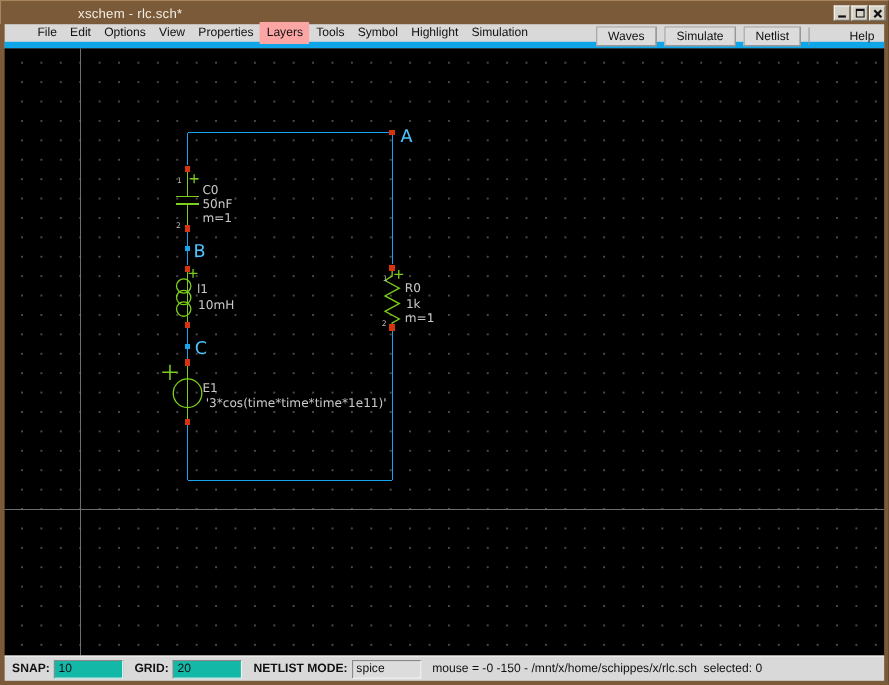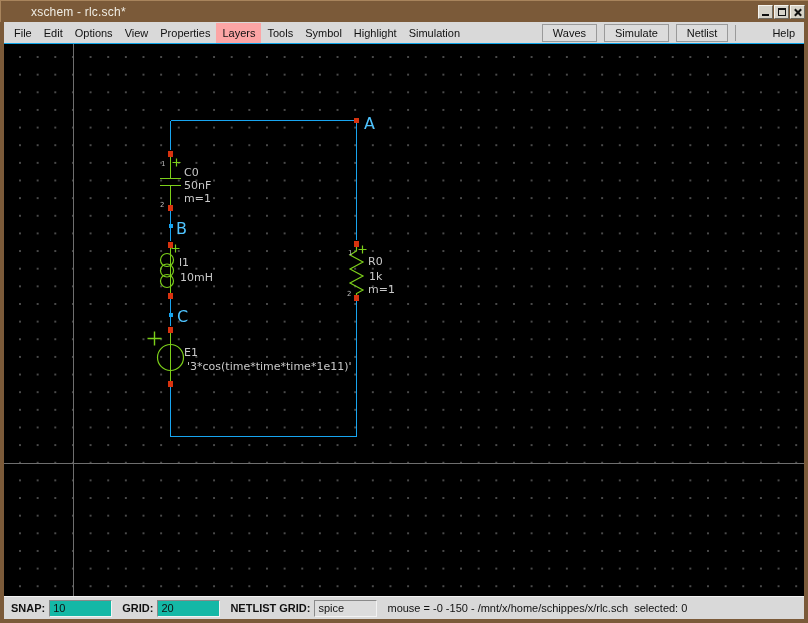--- a/index.html
+++ b/index.html
@@ -11,42 +11,42 @@
     background:#7b5a39; overflow:hidden;
   }
 
   
   .titlebar {
     position:absolute; left:0; top:0; width:808px; height:22px;
     background:#7b5a39; border-top:1px solid #a8845c; border-left:1px solid #a8845c;
     display:flex; align-items:center;
   }
   .titlebar .title {
-    color:#f0ede4; font-size:12px; padding-left:30px; letter-spacing:0.2px;
+    color:#f0ede4; font-size:12px; padding-left:30px; letter-spacing:0.2px;margin-left:40px;
   }
   .winbtns { position:absolute; right:3px; top:4px; display:flex; gap:1px; }
   .wbtn {
     width:15px; height:14px; background:#d6d2c8;
     border:1px solid; border-color:#f5f3ee #6e6a60 #6e6a60 #f5f3ee;
     position:relative; cursor:pointer;
   }
   .min-icon { position:absolute; left:3px; bottom:2px; width:7px; height:2px; background:#111; }
   .max-icon { position:absolute; left:2.5px; top:2px; width:8px; height:8px; border:1px solid #111; border-top:2px solid #111; }
   .close-icon { position:absolute; inset:0; }
   .close-icon:before, .close-icon:after {
     content:""; position:absolute; left:6px; top:2px; width:2px; height:9px; background:#111;
   }
   .close-icon:before { transform:rotate(45deg); }
   .close-icon:after  { transform:rotate(-45deg); }
 
   
   .menubar {
     position:absolute; left:4px; top:22px; width:800px; height:22px;
-    background:#d9d9d9; border-bottom:1px solid #0ea5e9;
-    display:flex; align-items:center; font-size:11px; color:#111;
+    background:#d9d9d9; border-bottom:6px solid #0ea5e9;
+    display:flex; align-items:center; font-size:11px; color:#111;padding-left:20px;
   }
   .menu-item { padding:4px 6px; cursor:pointer; white-space:nowrap; }
   .menu-item:first-child { margin-left:4px; }
   .menu-item.active { background:#fca5a5;text-align:right; }
   .menu-right { position:absolute; right:2px; top:0; height:22px; display:flex; align-items:center; }
   .tbtn {
     font-family:"Liberation Sans", sans-serif; font-size:11px; color:#111;
     background:#dcdcdc; border:1px solid; border-color:#f4f4f4 #7e7e7e #7e7e7e #f4f4f4;
     outline:1px solid #9a9a9a; outline-offset:-1px;
     height:18px; padding:0 10px; margin-right:7px; cursor:pointer;
@@ -211,21 +211,21 @@
       <text class="pin-num" x="344" y="211">1</text>
       <text class="pin-num" x="343" y="252">2</text>
     </svg>
   </div>
 
   <div class="statusbar">
     <span class="sb-label">SNAP:</span>
     <input class="sb-entry green" value="10" style="">
     <span class="sb-label gap10">GRID:</span>
     <input class="sb-entry green" value="20" style="">
-    <span class="sb-label gap10">NETLIST GRID:</span>
+    <span class="sb-label gap10">NETLIST MODE:</span>
     <input class="sb-entry gray" value="spice" style="">
     <span class="sb-status">mouse = -0 -150 - /mnt/x/home/schippes/x/rlc.sch  selected: 0</span>
   </div>
 
   <div class="border-left"></div>
   <div class="border-right"></div>
   <div class="border-bottom"></div>
 </div>
 
 </body></html>

